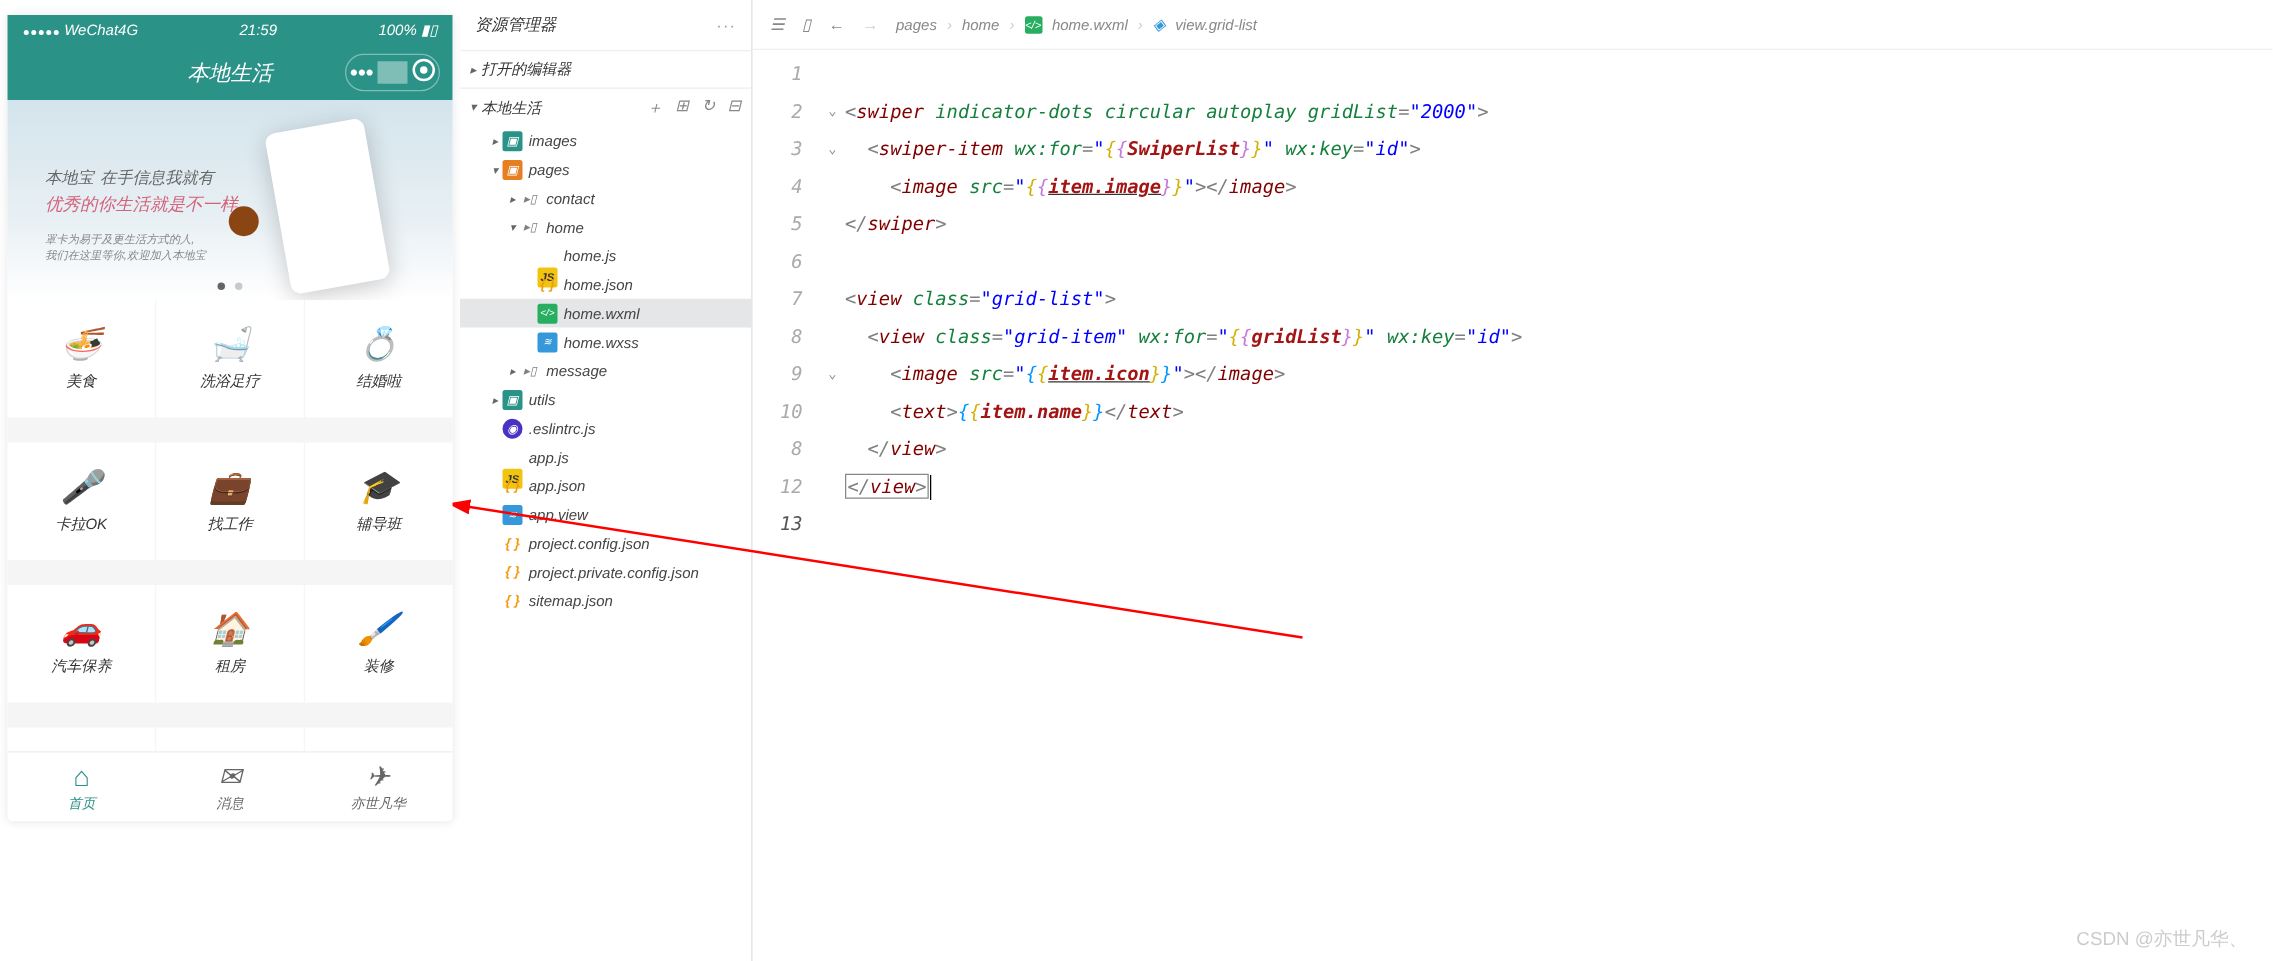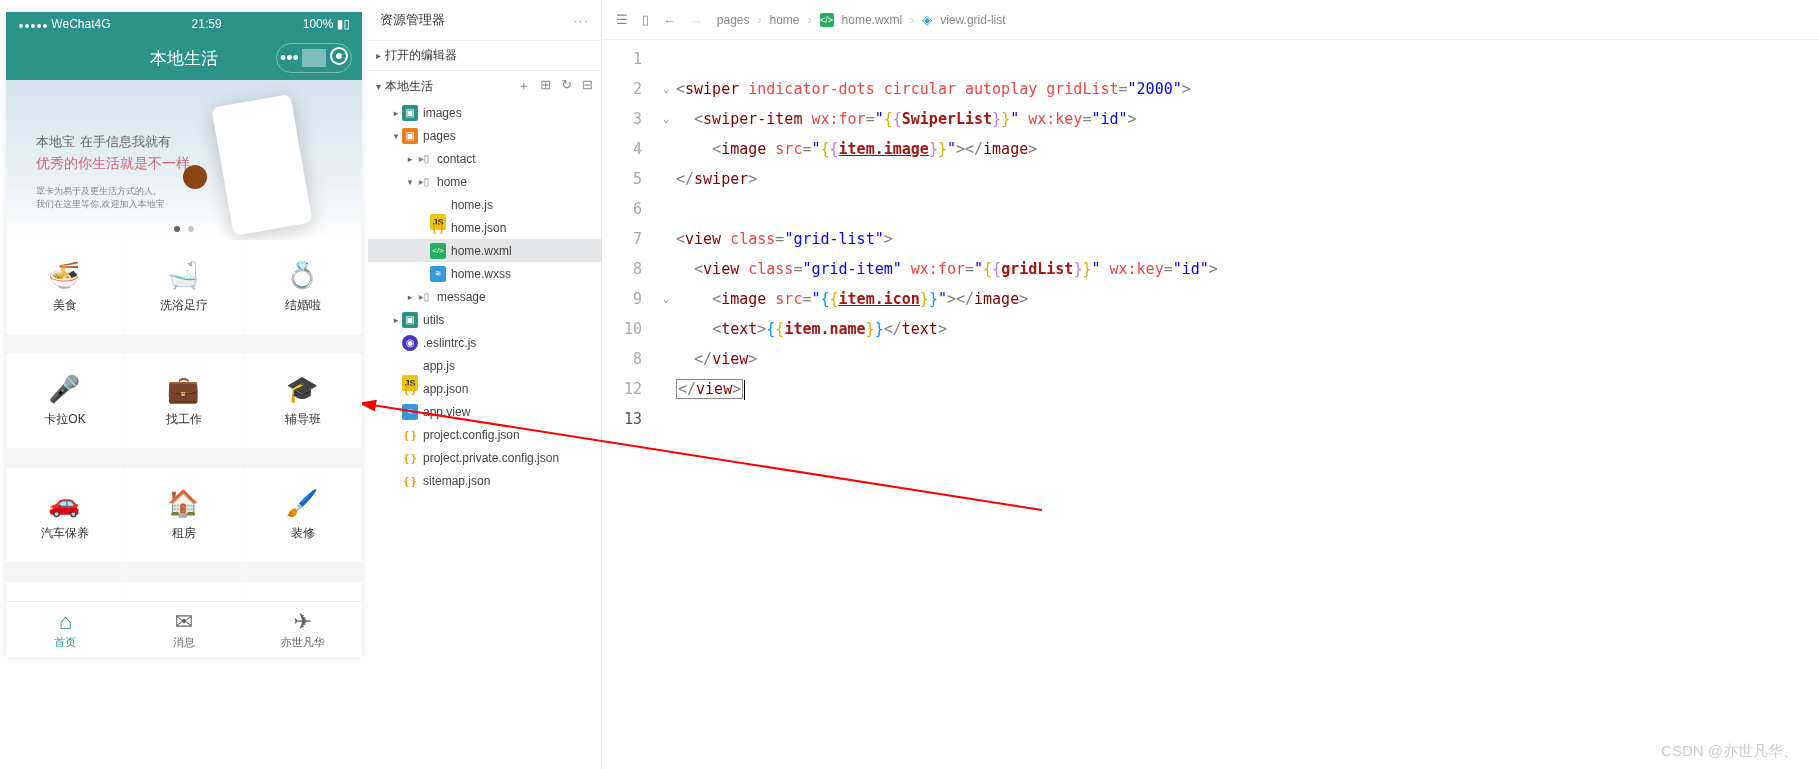--- a/index.html
+++ b/index.html
@@ -3,21 +3,21 @@
   <meta charset="utf-8">
   <style>
     * { box-sizing: border-box; margin: 0; padding: 0; }
     body { 
       font-family: -apple-system, "Microsoft YaHei", sans-serif; 
       font-size: 13px; 
       color: #333;
       background: #fff;
       overflow: hidden;
     }
-    .container { display: flex; width: 1818px; height: 769px; }
+    .container { display: flex; width: 1818px; height: 769px; font-style: italic; }
     
     
     .simulator { width: 368px; height: 100%; padding: 12px 6px; }
     .phone { width: 356px; height: 645px; background: #fff; border-radius: 4px; box-shadow: 0 0 8px rgba(0,0,0,0.1); display: flex; flex-direction: column; }
     .status-bar { background: #2a9287; color: #fff; display: flex; justify-content: space-between; align-items: center; padding: 4px 12px; font-size: 12px; height: 24px; }
     .status-bar .dots { display: inline-block; background: #fff; border-radius: 50%; width: 4px; height: 4px; margin: 0 1px; }
     .nav-bar { background: #2a9287; color: #fff; display: flex; justify-content: center; align-items: center; height: 44px; position: relative; font-size: 17px; }
     .nav-capsule { position: absolute; right: 10px; border: 1px solid rgba(255,255,255,0.4); border-radius: 16px; height: 30px; width: 76px; display: flex; align-items: center; }
     .nav-capsule span { flex: 1; text-align: center; font-size: 18px; }
     .nav-capsule .divider { width: 1px; height: 18px; background: rgba(255,255,255,0.4); }
@@ -84,21 +84,21 @@
     .fold-col { width: 20px; color: #888; font-size: 11px; user-select: none; text-align: center; }
     .fold-col div { height: 30px; }
     .code-lines { flex: 1; }
     .code-lines > div { height: 30px; white-space: pre; }
     .cursor { display: inline-block; border-left: 1.5px solid #000; height: 20px; vertical-align: middle; margin-left: 1px; }
     
     
     .c-comment { color: #6a9955; }
     .c-tag { color: #800000; }
     .c-bracket { color: #808080; }
-    .c-attr { color: #ef4444; }
+    .c-attr { color: #15803d; }
     .c-str { color: #0000ff; }
     .c-expr { color: #a31515; font-weight: bold; }
     .c-brace-y { color: #d4b106; }
     .c-brace-p { color: #c678dd; }
     .c-brace-b { color: #0096ff; }
     
     
     .arrow-svg { position: absolute; pointer-events: none; z-index: 100; }
     
     .watermark { position: fixed; bottom: 8px; right: 20px; color: #ccc; font-size: 15px; font-family: sans-serif; }

